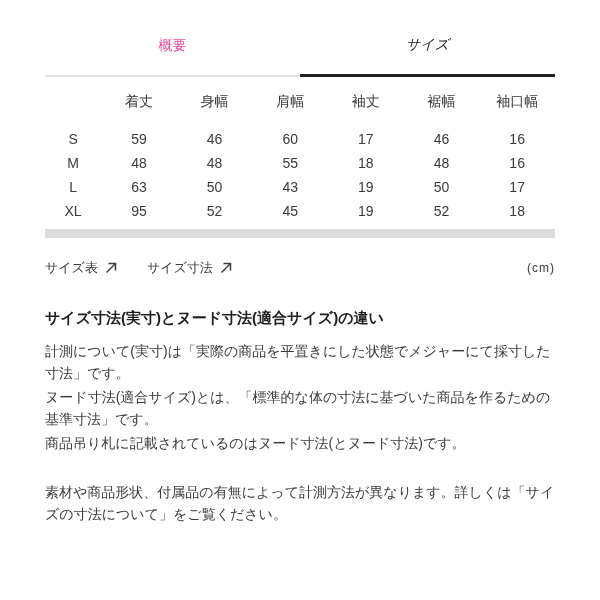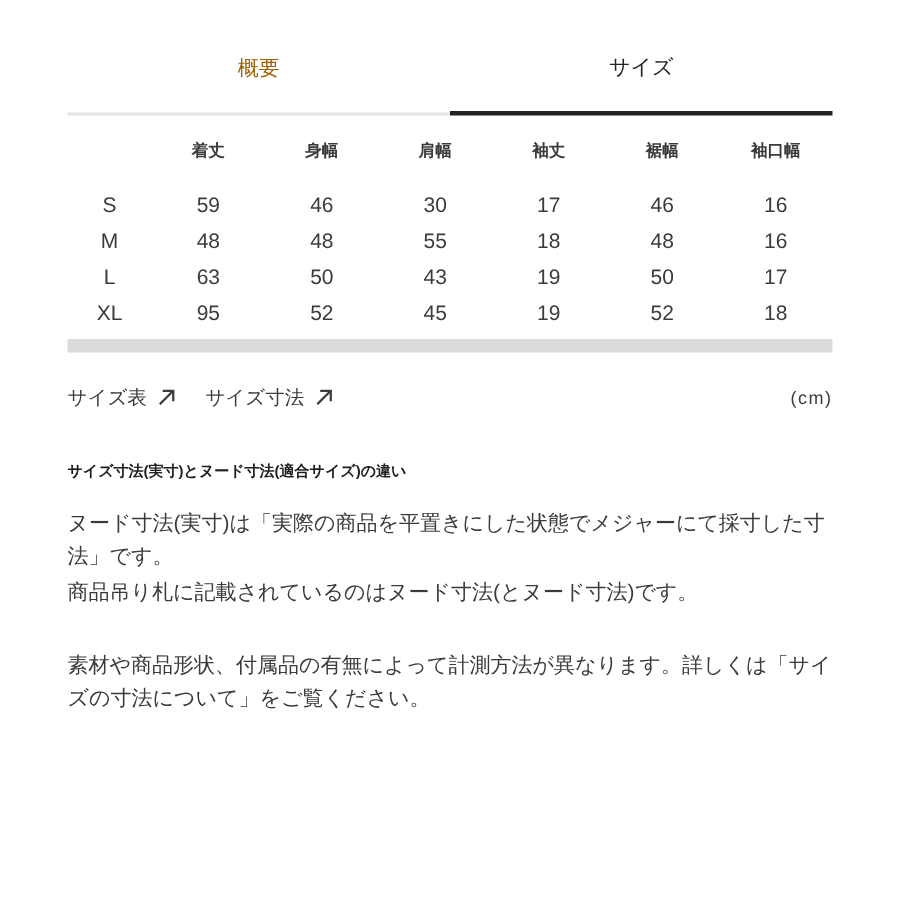--- a/index.html
+++ b/index.html
@@ -14,37 +14,37 @@
   .viewport { width: 600px; height: 600px; overflow: hidden; background: #fff; }
   .content { padding: 0 45px; }
 
   
   .tabs { display: flex; align-items: flex-end; }
   .tab {
     width: 50%;
     text-align: center;
     padding: 36px 0 20px;
     font-size: 14px;
-    color: #a16207;
+    color: #ec4899;
     cursor: pointer;
     border-bottom: 2px solid #e4e4e4;
   }
-  .tab.active { border-bottom: 3px solid #232323; color: #232323; }
+  .tab.active { border-bottom: 3px solid #232323; color: #232323; font-style: italic; }
 
   
   table.size-table {
     width: 100%;
     border-collapse: collapse;
     table-layout: fixed;
     margin-top: 14px;
   }
   table.size-table col.size-col { width: 11%; }
   table.size-table th {
-    font-weight: 700;
-    font-size: 11px;
+    font-weight: 400;
+    font-size: 14px;
     color: #3b3b3b;
     text-align: center;
     padding: 2px 0 16px;
   }
   table.size-table td {
     font-size: 14px;
     text-align: center;
     padding: 4px 0;
     color: #3b3b3b;
   }
@@ -63,30 +63,30 @@
     margin-top: 21px;
     font-size: 13px;
   }
   .ext-link {
     display: inline-flex;
     align-items: center;
     gap: 7px;
     color: #3b3b3b;
     text-decoration: none;
     cursor: pointer;
-    margin-right: 20px;
+    margin-right: 30px;
   }
   .ext-link svg { display: block; }
   .unit-label { margin-left: auto; font-size: 12px; letter-spacing: 1px; }
 
   
   .section-1 { margin-top: 30px; }
   .section-2 { margin-top: 27px; }
   .section h3 {
-    font-size: 10px;
+    font-size: 15px;
     font-weight: 700;
     color: #1e1e1e;
     margin: 0 0 11px;
     line-height: 22px;
   }
   .section p {
     margin: 0 0 2px;
     font-size: 14px;
     line-height: 22px;
     color: #3b3b3b;
@@ -126,21 +126,21 @@
           <th>袖丈</th>
           <th>裾幅</th>
           <th>袖口幅</th>
         </tr>
       </thead>
       <tbody>
         <tr>
           <td>S</td>
           <td>59</td>
           <td>46</td>
-          <td>30</td>
+          <td>60</td>
           <td>17</td>
           <td>46</td>
           <td>16</td>
         </tr>
         <tr>
           <td>M</td>
           <td>48</td>
           <td>48</td>
           <td>55</td>
           <td>18</td>
@@ -187,21 +187,22 @@
             <path d="M1.5 10.5 L10.5 1.5"></path>
               <path d="M3.5 1.5 H10.5 V8.5"></path>
           </svg>
         </span>
       </a>
       <span class="unit-label">(cm)</span>
     </div>
 
     <div class="section section-1">
       <h3>サイズ寸法(実寸)とヌード寸法(適合サイズ)の違い</h3>
-      <p>ヌード寸法(実寸)は「実際の商品を平置きにした状態でメジャーにて採寸した寸法」です。</p>
+      <p>計測について(実寸)は「実際の商品を平置きにした状態でメジャーにて採寸した寸法」です。</p>
+      <p>ヌード寸法(適合サイズ)とは、「標準的な体の寸法に基づいた商品を作るための基準寸法」です。</p>
       <p>商品吊り札に記載されているのはヌード寸法(とヌード寸法)です。</p>
     </div>
 
     <div class="section section-2">
       <p>素材や商品形状、付属品の有無によって計測方法が異なります。詳しくは「サイズの寸法について」をご覧ください。</p>
 
     </div>
 
   </div>
 </div>

